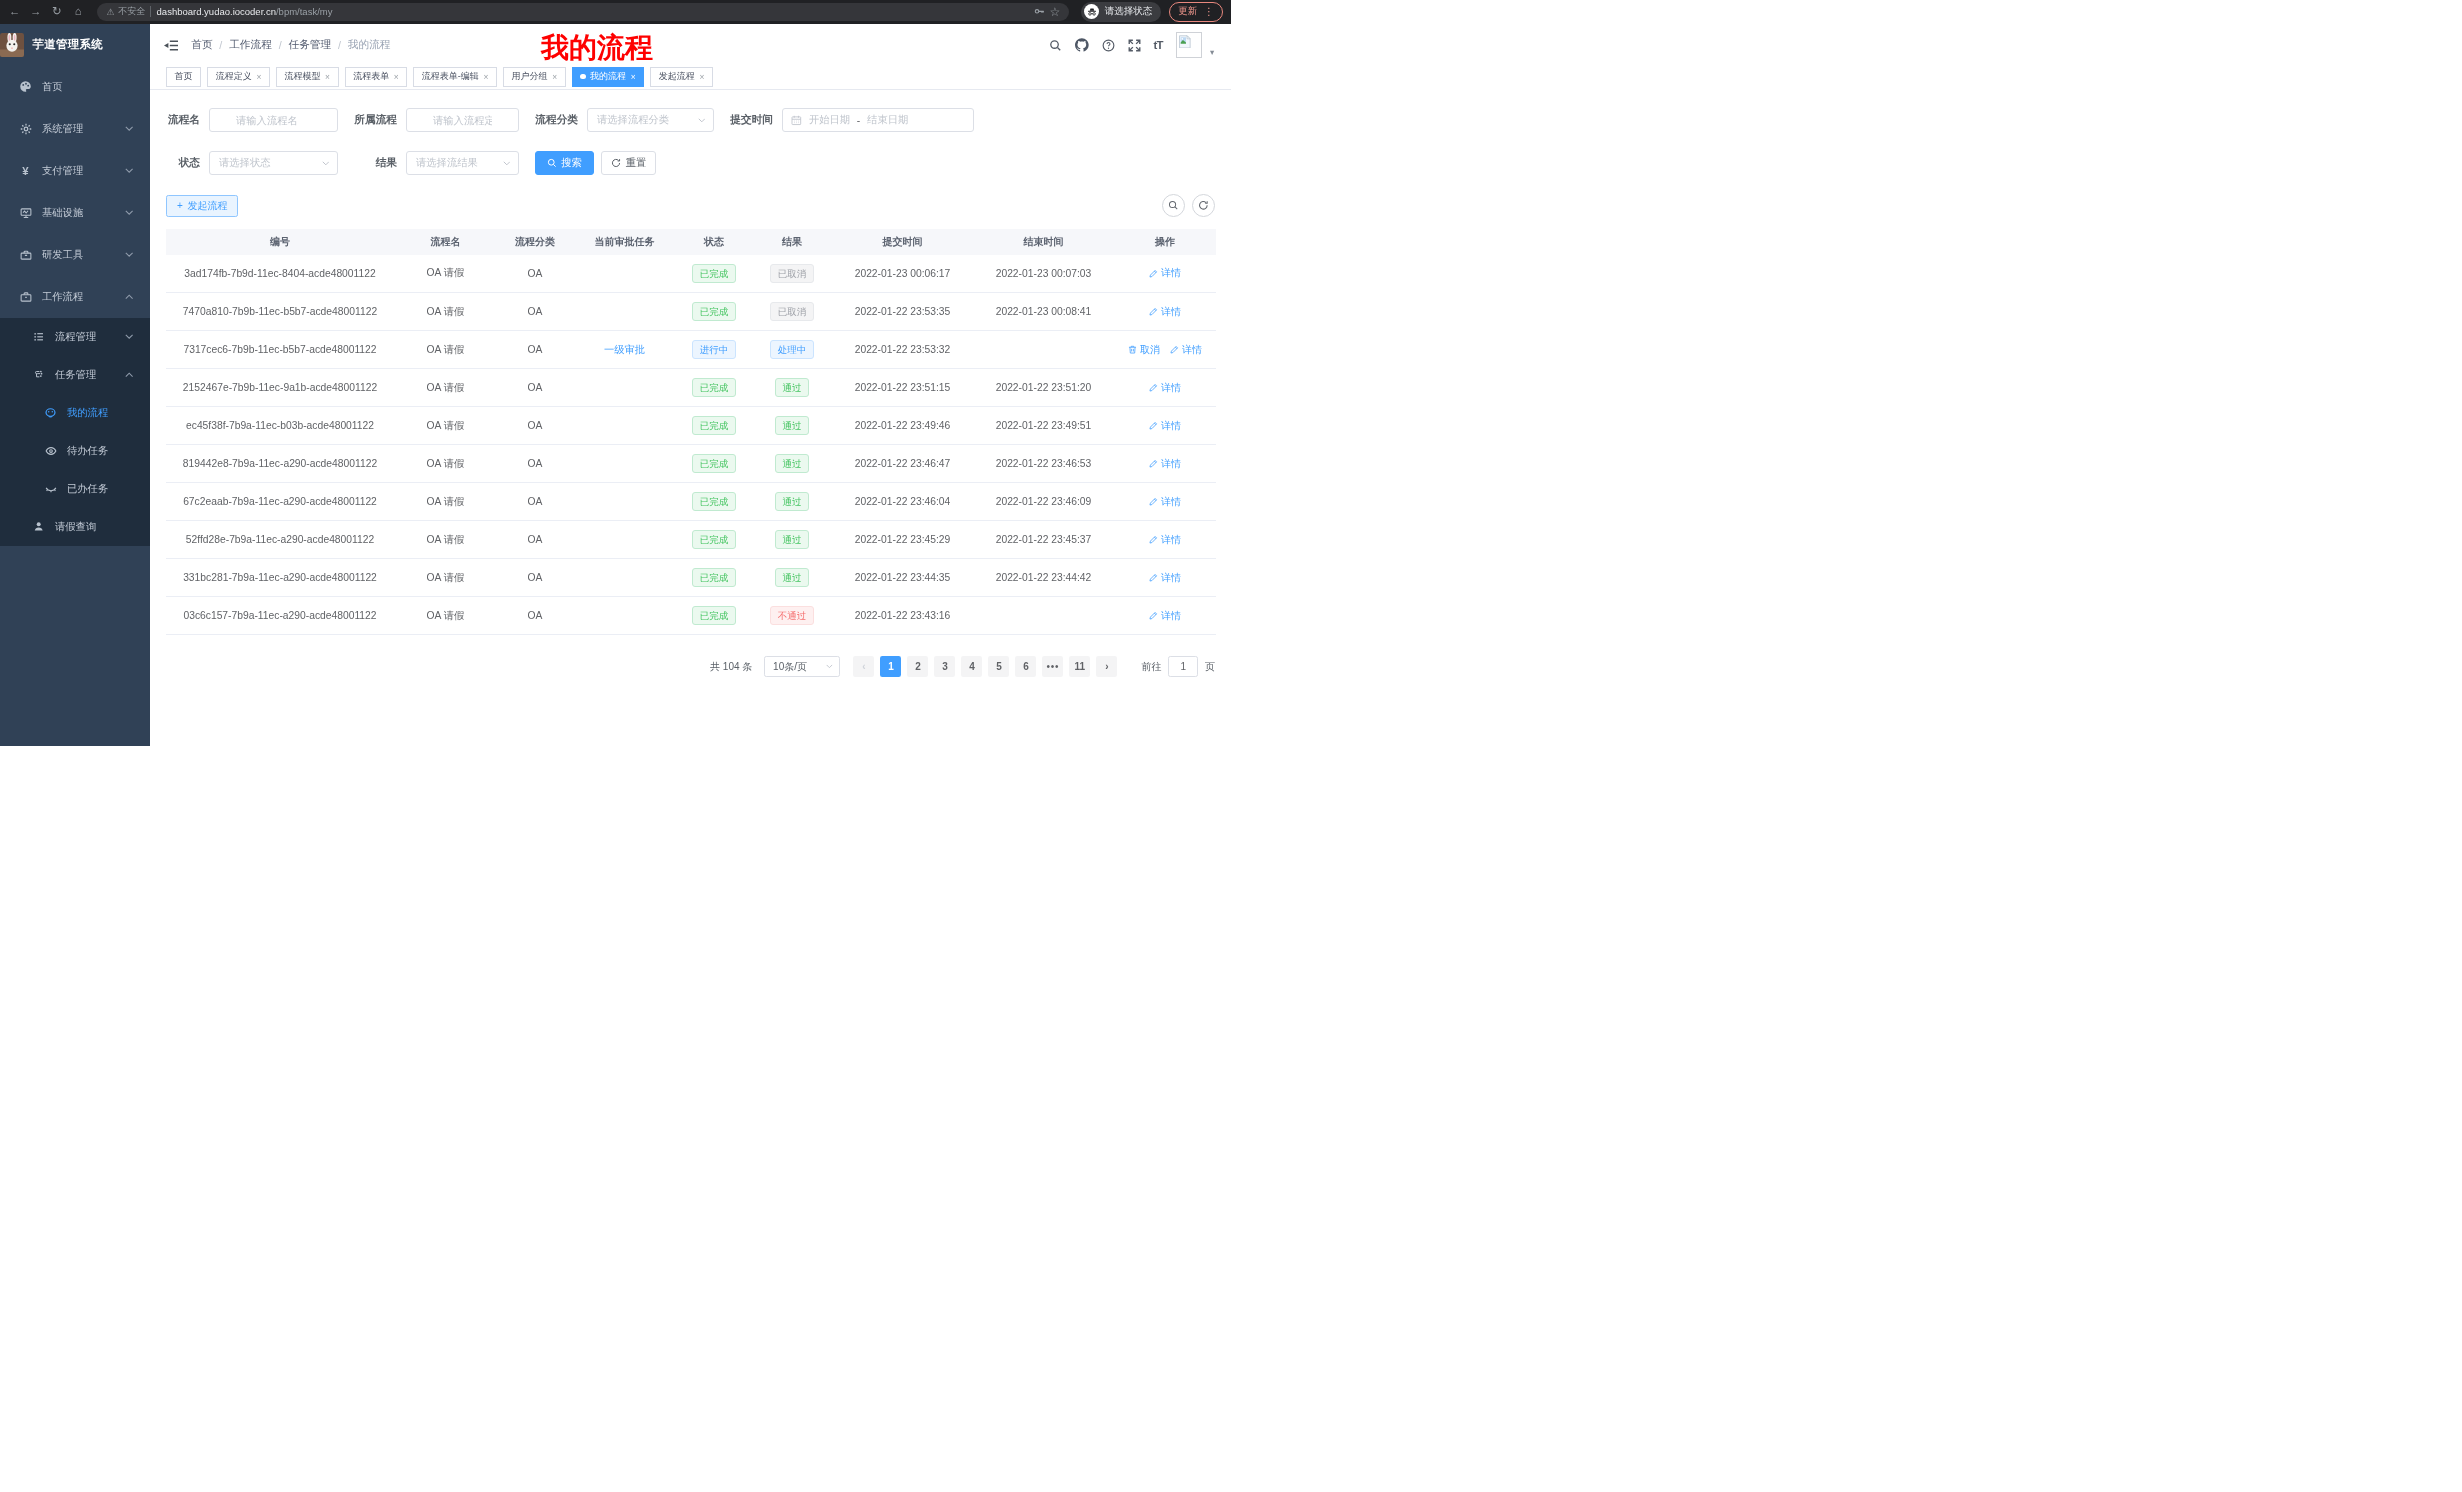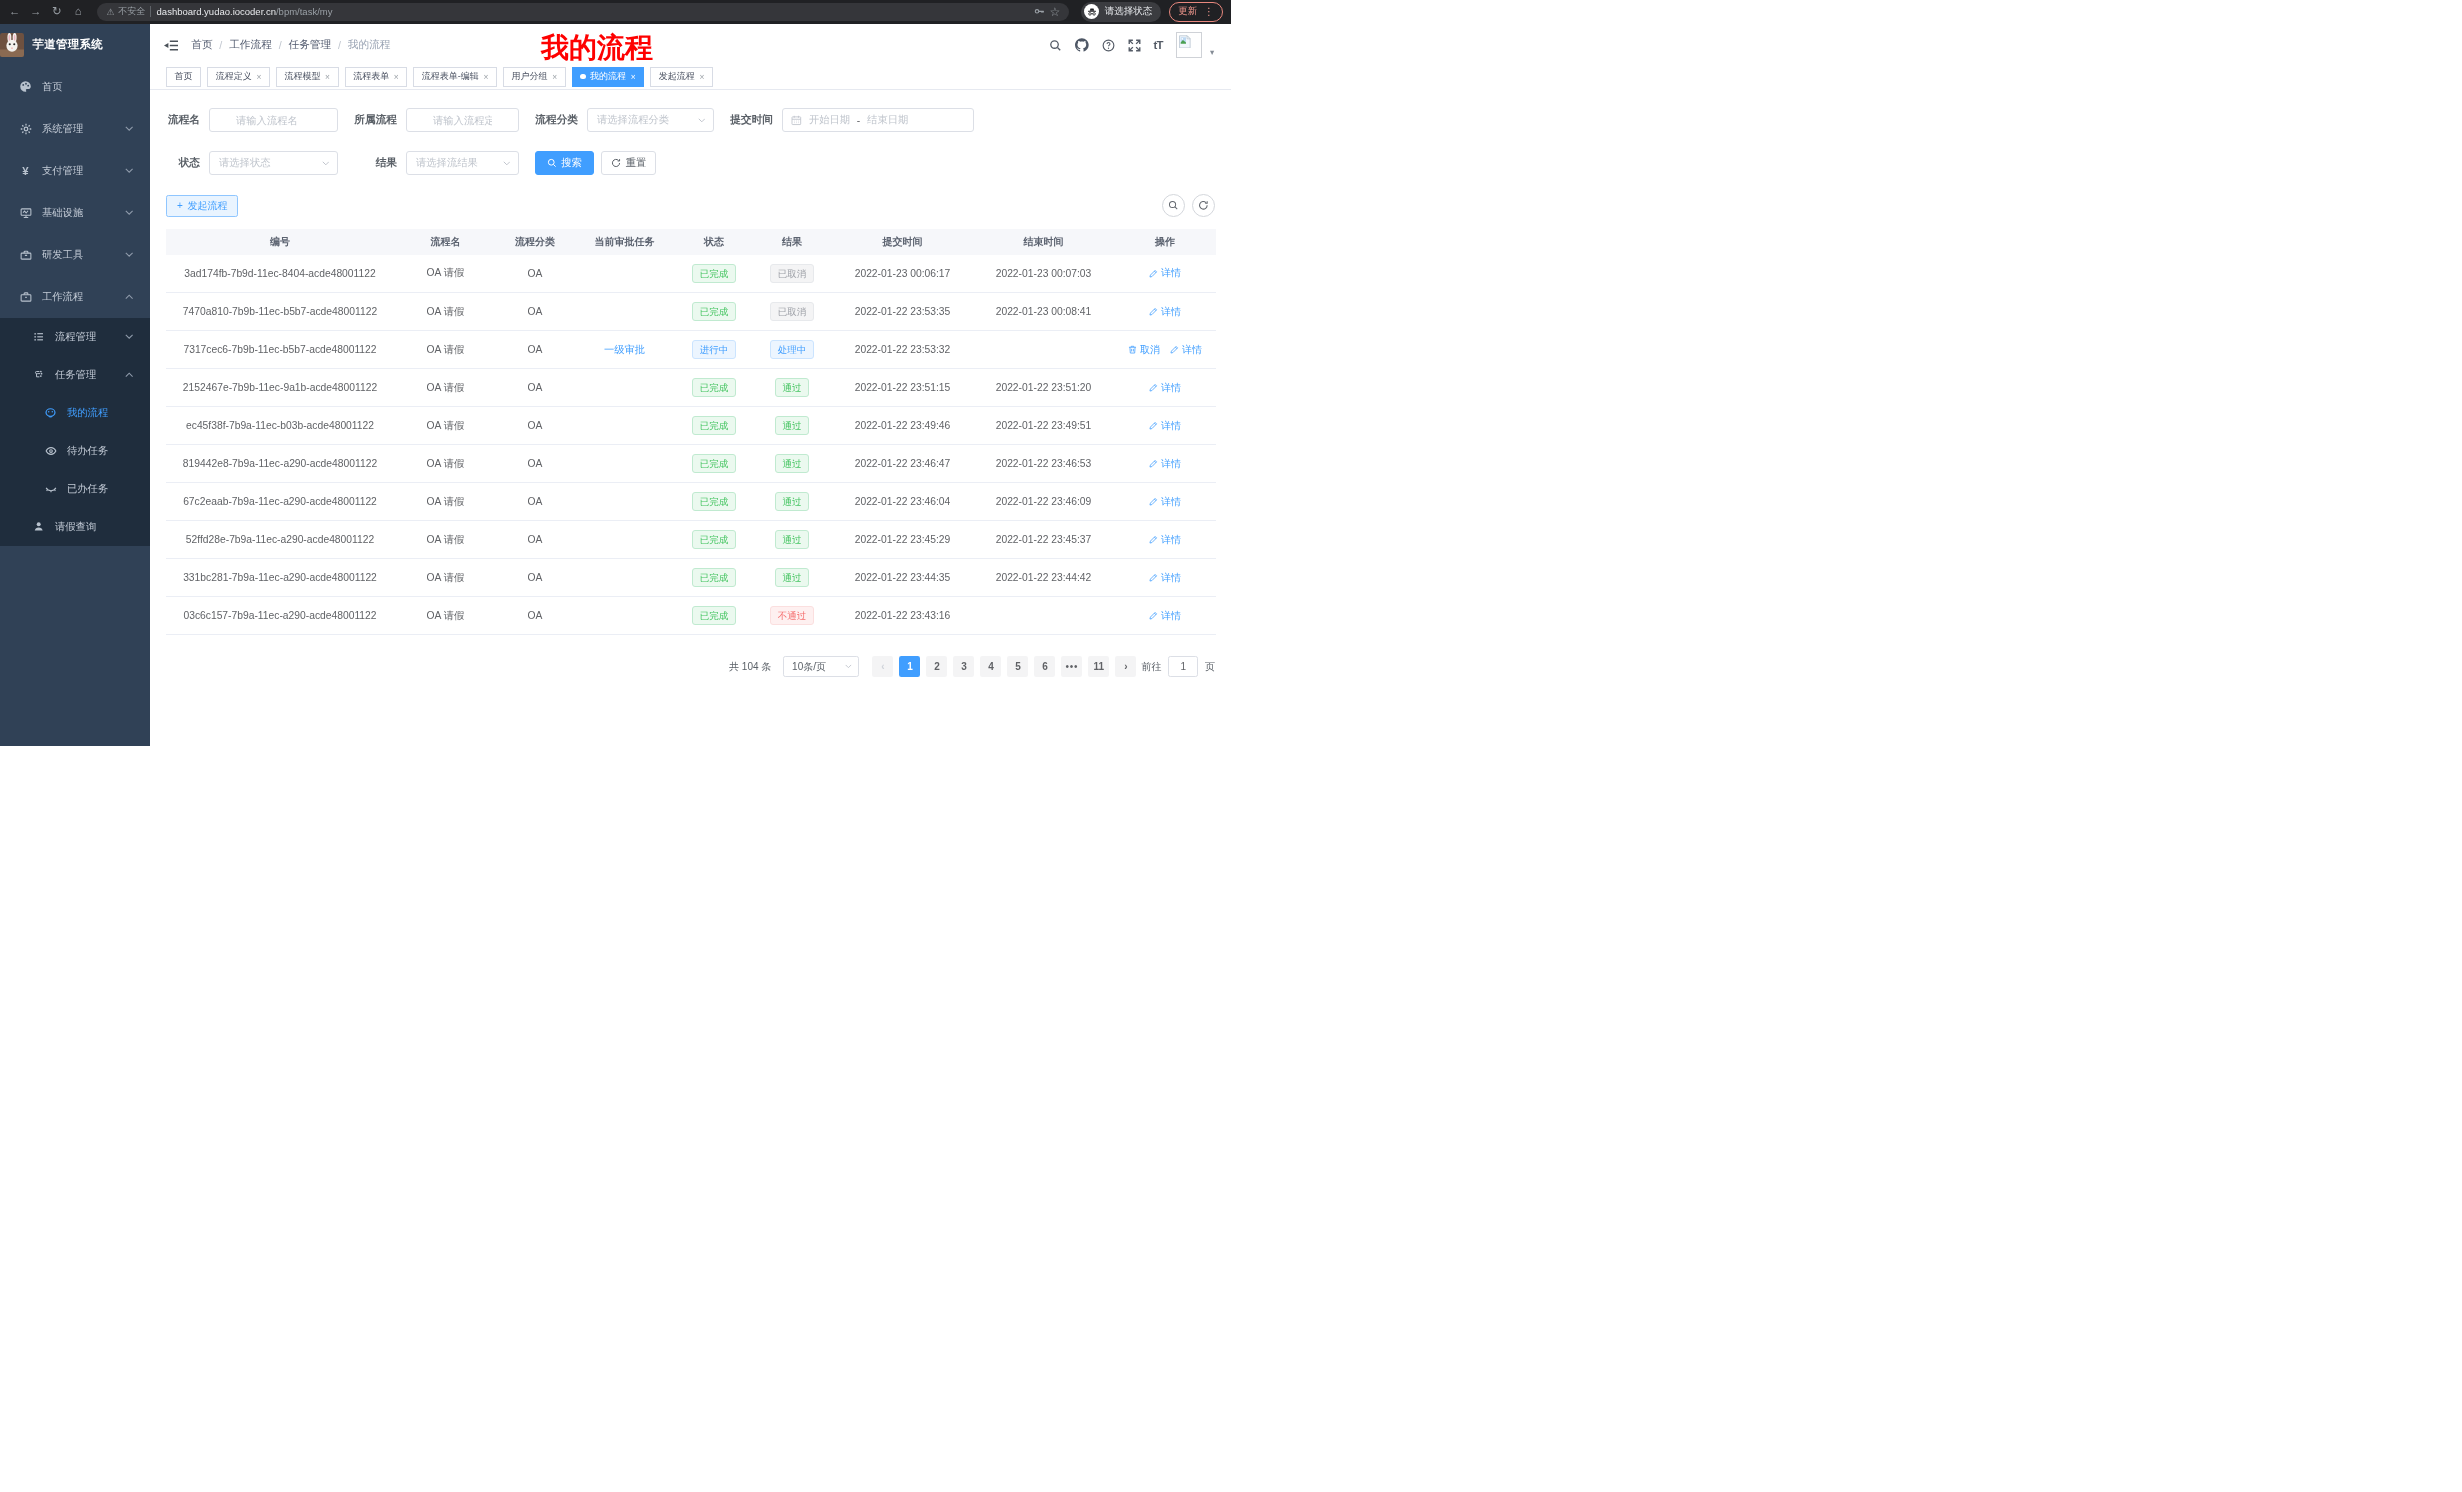--- a/index.html
+++ b/index.html
@@ -104,21 +104,21 @@
 .ops{display:inline-flex;gap:10px;justify-content:center}
 
 
 .pagination{display:flex;align-items:center;justify-content:flex-end;margin-top:21px;font-size:10px;color:#5b6168}
 .pg-total{margin-right:11.4px}
 .pg-size{width:76px;height:21px;border:0.8px solid #dcdfe6;border-radius:2.3px;display:flex;align-items:center;justify-content:space-between;padding:0 6px 0 8.4px;color:#5b6168;cursor:pointer;margin-right:10.7px;background:#fff}
 .pg{min-width:21px;height:21px;padding:0 3.8px;margin:0 3px;background:#f4f4f5;border-radius:2.3px;display:inline-flex;align-items:center;justify-content:center;font-weight:bold;color:#606266;cursor:pointer}
 .pg.active{background:#409eff;color:#fff}
 .pg.disabled{color:#cfd3d9}
 .pg.dots{letter-spacing:0.8px;font-weight:normal}
-.goto{display:flex;align-items:center;gap:6.8px;margin-left:2px}
+.goto{display:flex;align-items:center;gap:6.8px;margin-left:21px}
 .goto-input{width:30px;height:21px;border:0.8px solid #dcdfe6;border-radius:2.3px;text-align:center;font-size:10px;color:#606266;outline:none;font-family:inherit}
 </style>
 </head>
 <body>
 
 <div class="browser-bar">
   <span class="nav-ic">←</span>
   <span class="nav-ic">→</span>
   <span class="nav-ic">↻</span>
   <span class="nav-ic">⌂</span>

